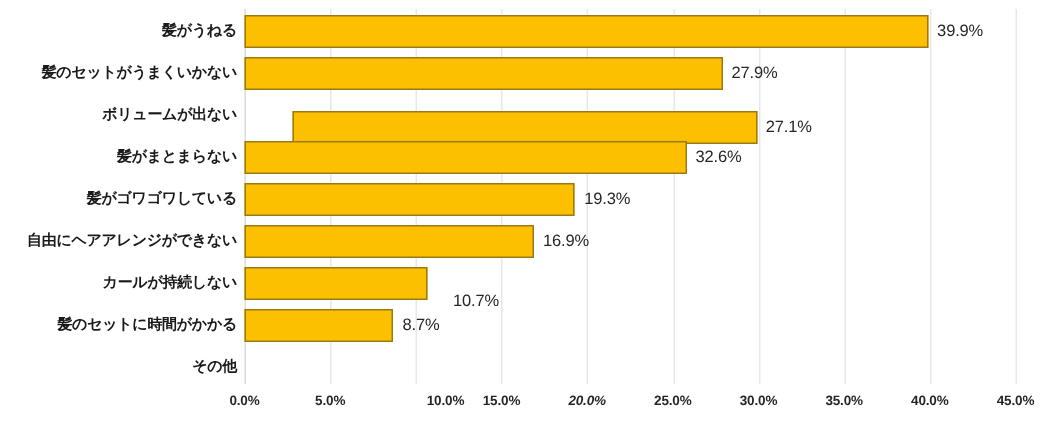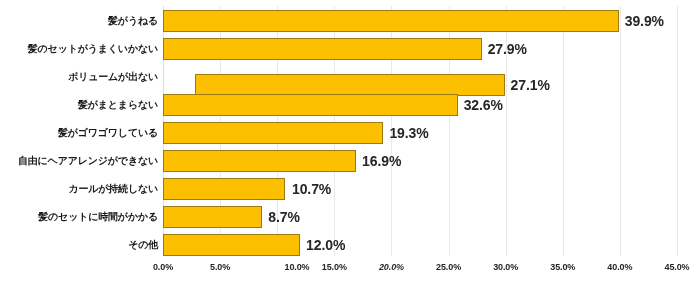--- a/index.html
+++ b/index.html
@@ -59,22 +59,22 @@
     top: 0;
     height: 22px;
     box-sizing: border-box;
     background: #fcc000;
     border: 1px solid #9c7a12;
   }
   .bar-value {
     position: absolute;
     top: 50%;
     transform: translateY(-50%);
-    font-size: 14px;
-    font-weight: bold;
+    font-size: 11px;
+    font-weight: normal;
     color: #262626;
     white-space: nowrap;
     letter-spacing: -0.1px;
   }
 
   
   .cat-labels {
     position: absolute;
     left: 0;
     top: 6px;
@@ -163,29 +163,25 @@
         <div class="bar-row" style="top: 116px;">
           <div class="bar" style="width: 220.449px;"></div>
           <div class="bar-value" style="left: 226.449px;">19.3%</div>
         </div>
         <div class="bar-row" style="top: 144px;">
           <div class="bar" style="width: 193.036px;"></div>
           <div class="bar-value" style="left: 199.036px;">16.9%</div>
         </div>
         <div class="bar-row" style="top: 172px;">
           <div class="bar" style="width: 122.218px;"></div>
-          <div class="bar-value" style="left: 129px;">10.7%</div>
+          <div class="bar-value" style="left: 139px; margin-top: 12px;">10.7%</div>
         </div>
         <div class="bar-row" style="top: 200px;">
           <div class="bar" style="width: 99.3733px;"></div>
           <div class="bar-value" style="left: 105.373px;">8.7%</div>
-        </div>
-        <div class="bar-row" style="top: 228px;">
-          <div class="bar" style="width: 137.067px;"></div>
-          <div class="bar-value" style="left: 143.067px;">12.0%</div>
         </div>
       </div>
   </div>
 
   <div class="x-axis">
       <div class="x-tick-label" style="left: 0px;">0.0%</div>
       <div class="x-tick-label" style="left: 57.1111px;">5.0%</div>
       <div class="x-tick-label" style="left: 110px; margin-left: 24px;">10.0%</div>
       <div class="x-tick-label" style="left: 171.333px;">15.0%</div>
       <div class="x-tick-label" style="left: 228.444px; font-style: italic;">20.0%</div>

